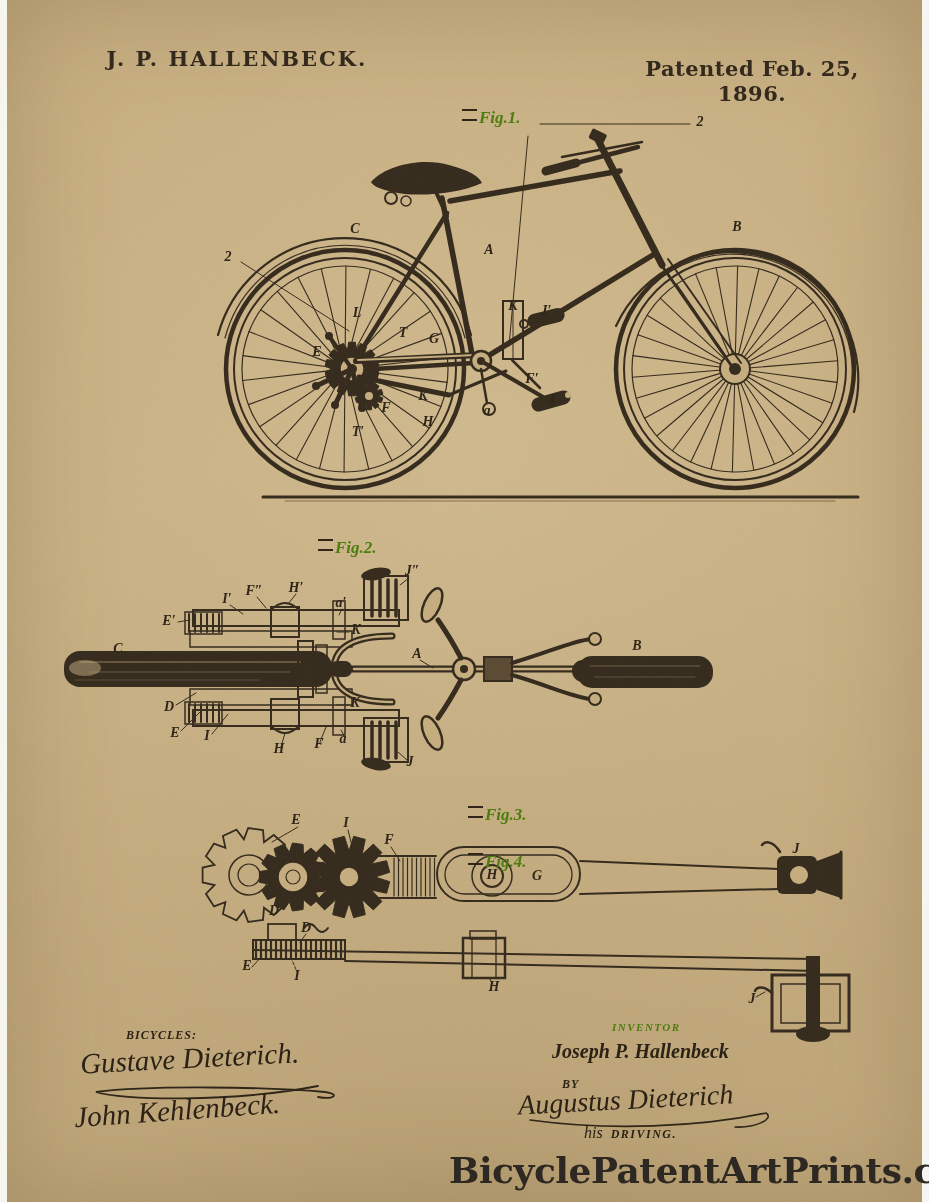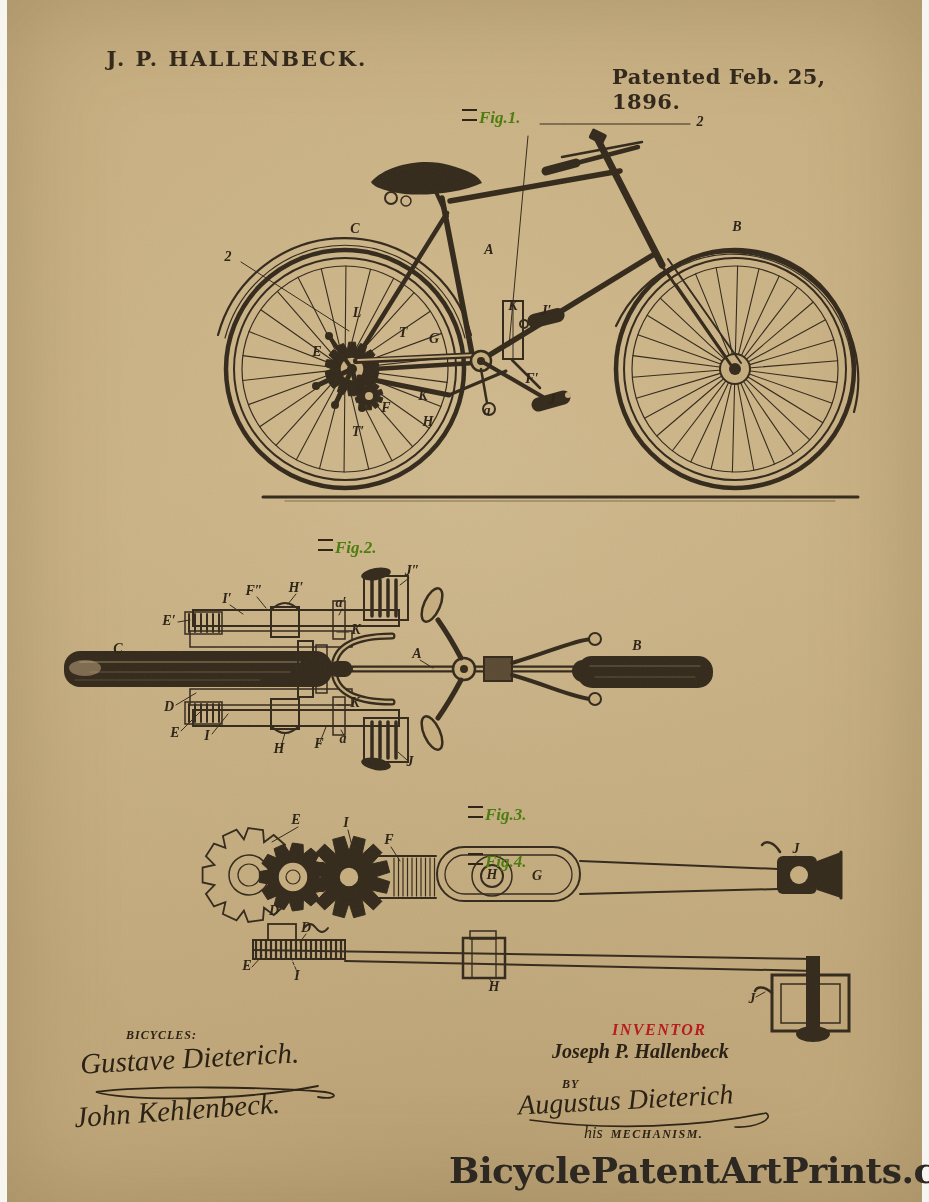--- a/index.html
+++ b/index.html
@@ -10,39 +10,39 @@
          background:#c8af81;
          background-image:
            radial-gradient(ellipse 120% 90% at 50% 40%, rgba(255,244,214,.18), rgba(0,0,0,0) 60%),
            radial-gradient(ellipse 140% 120% at 50% 100%, rgba(101,79,45,.12), rgba(0,0,0,0) 55%);
          box-shadow:inset 0 0 110px rgba(92,71,40,.28);}
   .abs{position:absolute;}
   .hdr-name{left:62px;top:46px;width:350px;text-align:center;
             font-weight:bold;font-size:21px;letter-spacing:2px;color:#33291c;}
   .hdr-title{left:50px;top:77px;width:360px;text-align:center;
              font-weight:bold;font-size:14.5px;letter-spacing:1.5px;color:#33291c;}
-  .hdr-date{left:612px;top:64px;width:280px;text-align:left;
+  .hdr-date{left:612px;top:56px;width:280px;text-align:center;
             font-weight:bold;font-size:21px;letter-spacing:.5px;color:#33291c;}
   .art{position:absolute;left:0;top:0;}
   .part-label{position:absolute;transform:translate(-50%,-55%);
               font-family:"Liberation Serif", serif;font-style:italic;font-weight:bold;
               font-size:14px;color:#2f2619;white-space:nowrap;}
   .fig-caption{position:absolute;font-family:"Liberation Serif", serif;
                font-style:italic;font-weight:bold;font-size:17px;color:#4d7c0f;
                white-space:nowrap;}
   .fig-caption::before{content:"";display:inline-block;width:15px;height:8px;
                border-top:2.5px solid #2f2619;border-bottom:2.5px solid #2f2619;
                margin-right:2px;transform:translateY(-2px);}
   .sig{font-family:"Liberation Serif", serif;font-style:italic;color:#2b2215;white-space:nowrap;}
   .wit-head{left:126px;top:1028px;font-weight:bold;font-style:italic;font-size:12px;
             letter-spacing:1px;color:#2b2215;font-family:"Liberation Serif",serif;}
   .wit1{left:80px;top:1042px;font-size:29px;transform:rotate(-3deg);}
   .wit2{left:74px;top:1094px;font-size:29px;transform:rotate(-4deg);}
-  .inv-head{left:612px;top:1021px;font-weight:bold;font-style:italic;font-size:16px;
-            letter-spacing:1.5px;color:#b91c1c;font-family:"Liberation Serif",serif;}
+  .inv-head{left:612px;top:1021px;font-weight:bold;font-style:italic;font-size:11px;
+            letter-spacing:1.5px;color:#4d7c0f;font-family:"Liberation Serif",serif;}
   .inv-name{left:552px;top:1040px;font-size:20px;font-weight:bold;font-family:Liberation Serif, serif;}
   .by-label{left:562px;top:1077px;font-weight:bold;font-style:italic;font-size:12px;
             letter-spacing:1px;color:#2b2215;font-family:"Liberation Serif",serif;}
   .atty-sig{left:518px;top:1084px;font-size:28px;transform:rotate(-3deg);}
   .atty-line{left:584px;top:1124px;color:#2b2215;font-family:"Liberation Serif",serif;}
   .atty-line .his{font-style:italic;font-size:16px;margin-right:8px;}
   .atty-line .att{font-weight:bold;font-style:italic;font-size:12px;letter-spacing:1.5px;}
   .watermark{left:449px;top:1149px;font-weight:bold;font-size:36px;letter-spacing:-0.5px;
              color:#2e2822;font-family:"DejaVu Serif",serif;}
 </style>
@@ -467,17 +467,17 @@
     </div>
 
   <div class="abs wit-head">BICYCLES:</div>
   <div class="abs sig wit1">Gustave Dieterich.</div>
   <div class="abs sig wit2">John Kehlenbeck.</div>
   <div class="abs inv-head">INVENTOR</div>
   <div class="abs sig inv-name">Joseph P. Hallenbeck</div>
   <div class="abs by-label">BY</div>
   <div class="abs sig atty-sig">Augustus Dieterich</div>
   <div class="abs atty-line">
-    <span class="his">his</span><span class="att">MECHANISM.</span>
+    <span class="his">his</span><span class="att">DRIVING.</span>
   </div>
 
   <div class="abs watermark">BicyclePatentArtPrints.com</div>
 </div>
 
 </body></html>

